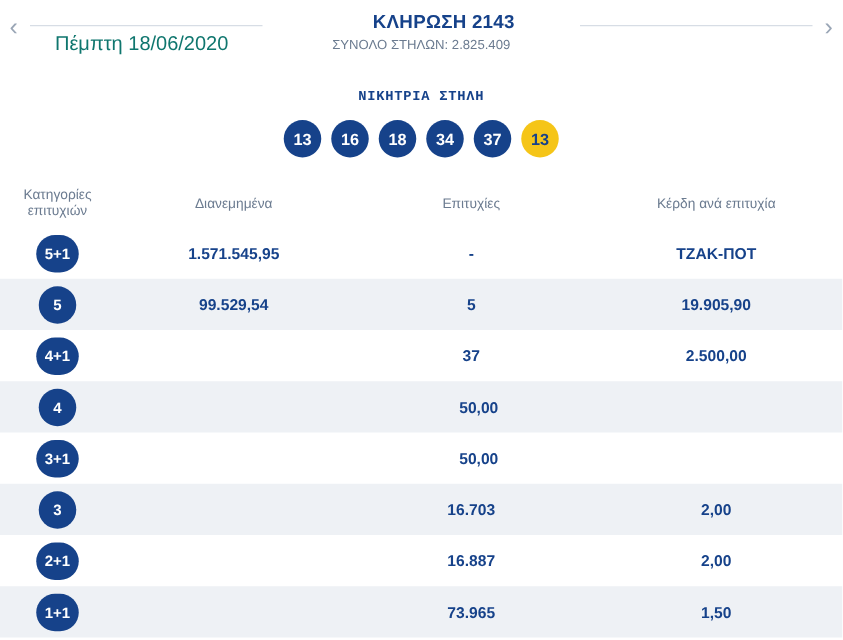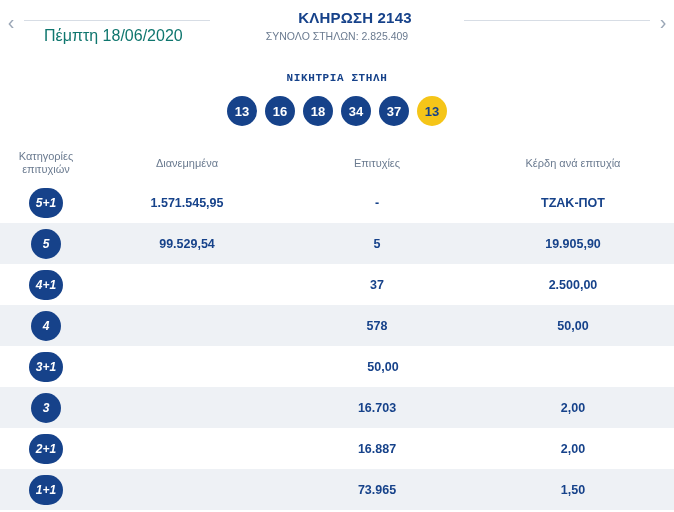--- a/index.html
+++ b/index.html
@@ -114,21 +114,21 @@
 
   .row {
     display: flex;
     align-items: center;
     height: 41px;
     font-size: 12.5px;
     font-weight: bold;
     color: #16428a;
   }
   .row.alt { background: #eef1f5; }
-  .row .c0 { width: 92px; display: flex; justify-content: center; font-style: italic; }
+  .row .c0 { width: 92px; display: flex; justify-content: center; }
   .row .c1 { width: 190px; text-align: center; }
   .row .c2 { width: 190px; text-align: center; }
   .row .c3 { width: 202px; text-align: center; }
 
   .cat {
     min-width: 30px;
     height: 30px;
     padding: 0 7px;
     border-radius: 15px;
     background: #16428a;
@@ -202,21 +202,20 @@
       <div class="c1"></div>
       <div class="c2">37</div>
       <div class="c3">2.500,00</div>
     </div>
 
     <div class="row alt">
       <div class="c0">
           <span class="cat">4</span>
         </div>
       <div class="c1"></div>
-      <div class="c2">578</div>
       <div class="c3">50,00</div>
     </div>
 
     <div class="row">
       <div class="c0">
           <span class="cat">3+1</span>
         </div>
       <div class="c1"></div>
       <div class="c3">50,00</div>
     </div>

